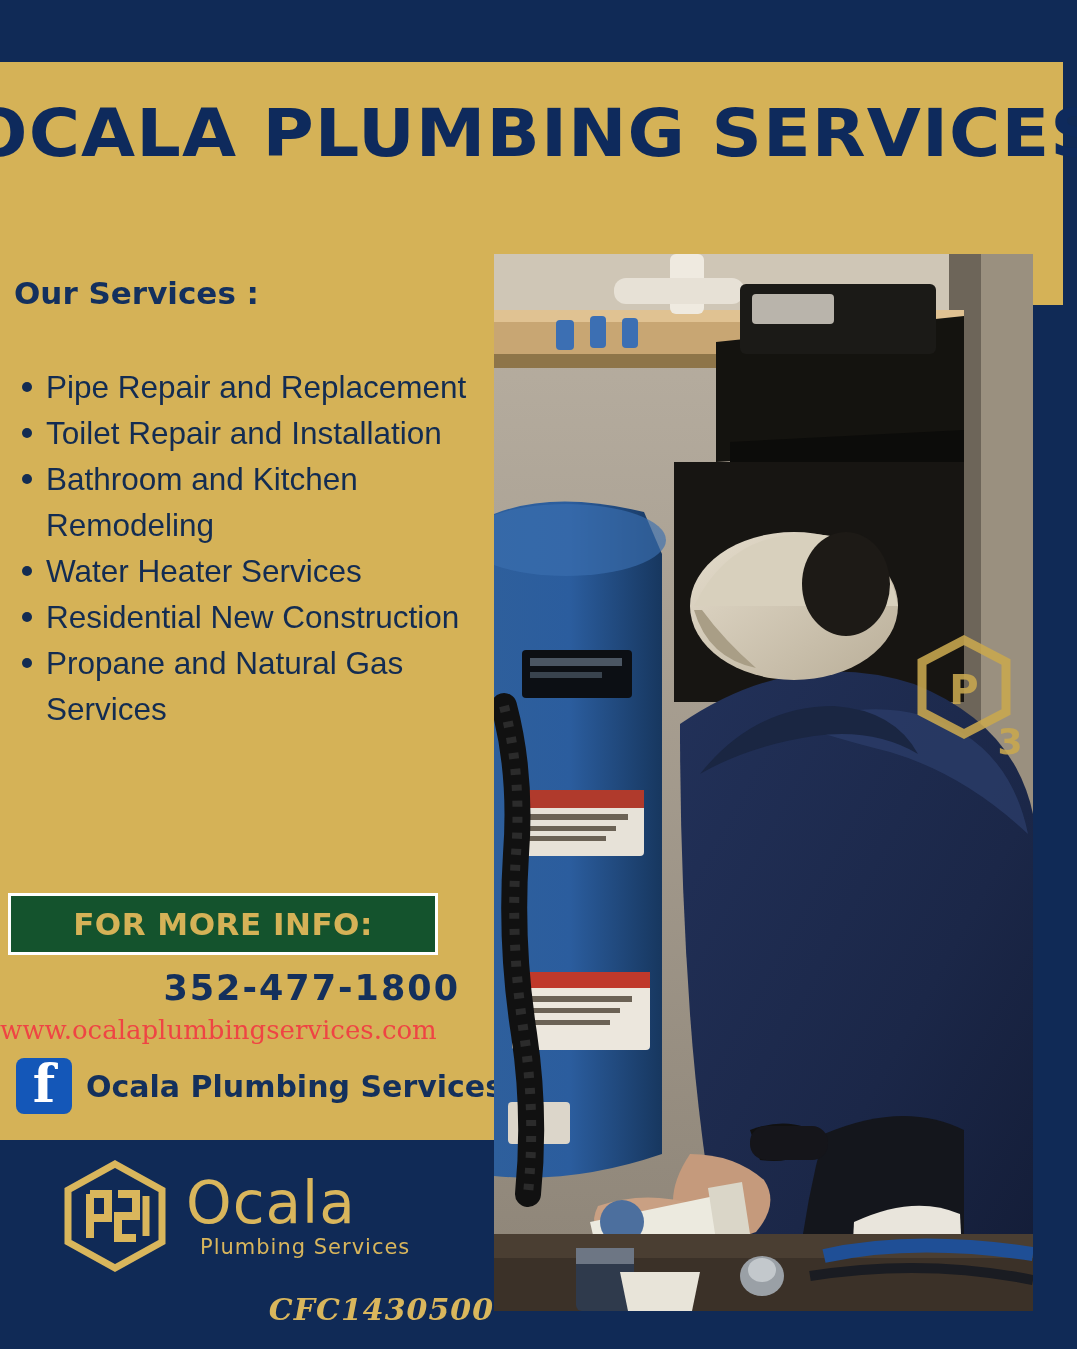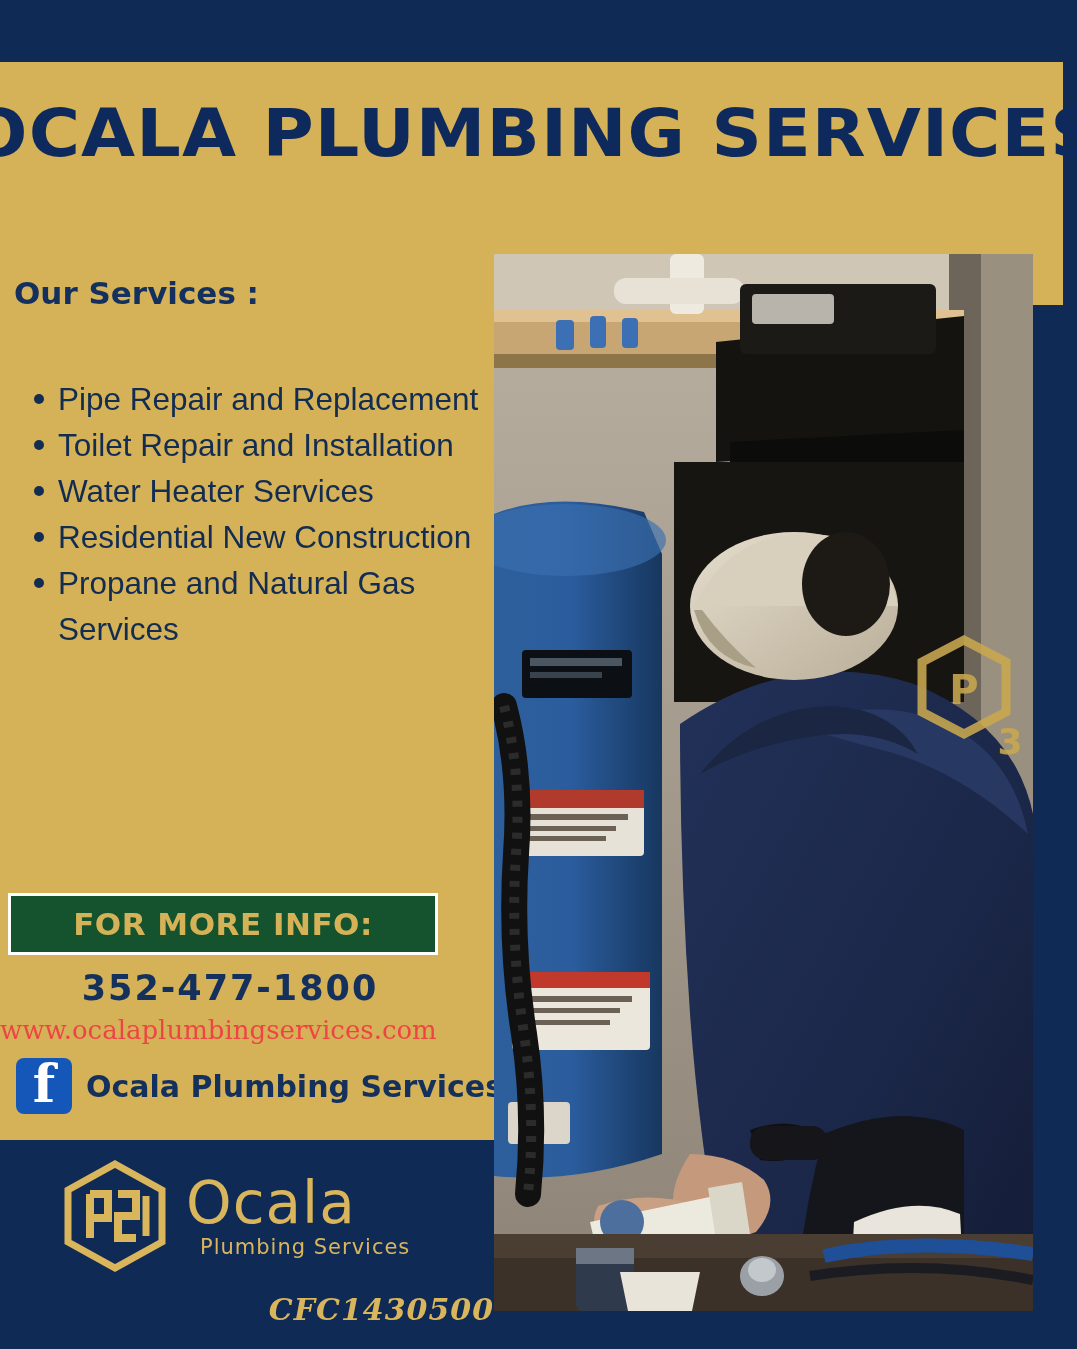--- a/index.html
+++ b/index.html
@@ -67,21 +67,21 @@
     font-weight: bold;
     font-size: 31px;
   }
 
   
   .services-list {
     position: absolute;
     left: 8px;
     top: 360px;
     width: 480px;
-    margin: 16px;
+    margin: 4px;
     padding: 0 0 0 34px;
     list-style: none;
     color: #132c52;
     font-size: 31.5px;
     line-height: 46px;
   }
   .services-list li {
     position: relative;
     margin-bottom: 0px;
   }
@@ -116,21 +116,21 @@
     font-weight: bold;
     font-size: 31px;
     letter-spacing: 0.5px;
   }
 
   .phone {
     position: absolute;
     left: 0;
     top: 968px;
     width: 460px;
-    text-align: center;
+    text-align: right;
     color: #14305c;
     font-family: "DejaVu Sans", sans-serif;
     font-weight: bold;
     font-size: 35px;
     letter-spacing: 2px;
   }
   .website {
     position: absolute;
     left: 0;
     top: 1015px;
@@ -239,20 +239,21 @@
   <div class="gold-panel"></div>
   <div class="gold-left"></div>
 
   <div class="title">OCALA PLUMBING SERVICES</div>
 
   <div class="services-heading">Our Services :</div>
 
   <ul class="services-list">
     <li>Pipe Repair and Replacement</li>
     <li>Toilet Repair and Installation</li>
+    <li>Bathroom and Kitchen Remodeling</li>
     <li>Water Heater Services</li>
     <li>Residential New Construction</li>
     <li>Propane and Natural Gas Services</li>
   </ul>
 
   <div class="info-box">
     <span>FOR MORE INFO:</span>
   </div>
 
   <div class="phone">352-477-1800</div>

